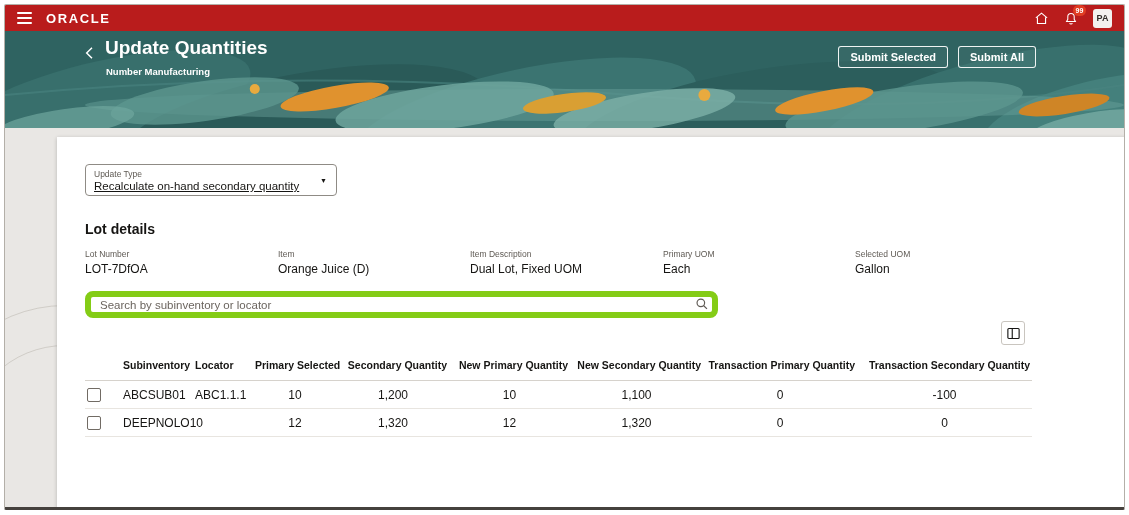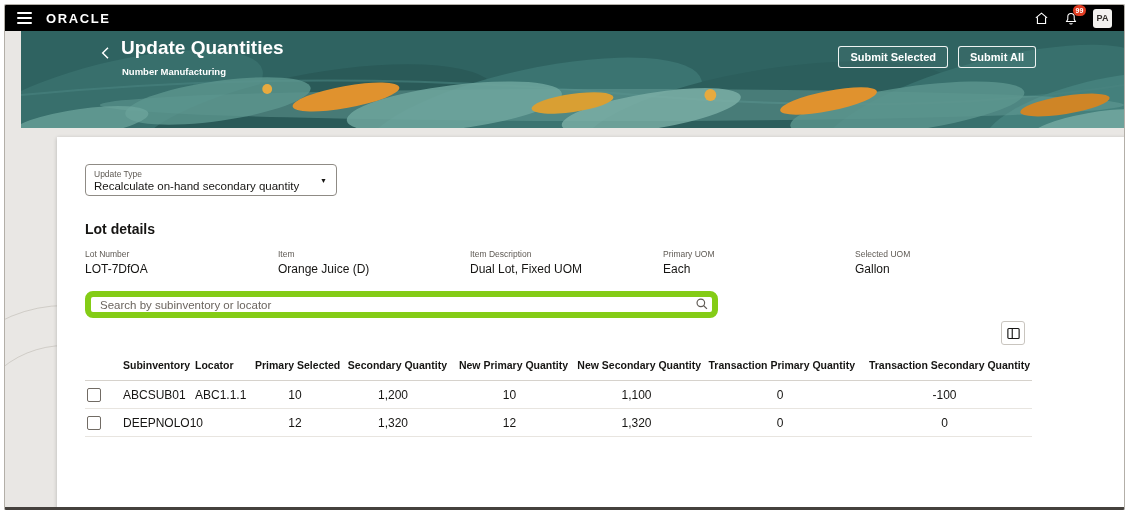--- a/index.html
+++ b/index.html
@@ -3,57 +3,57 @@
 <meta charset="utf-8">
 <style>
   * { margin:0; padding:0; box-sizing:border-box; }
   html,body { width:1129px; height:515px; background:#ffffff; font-family:"Liberation Sans", sans-serif; overflow:hidden; }
 
   .window { position:absolute; left:4px; top:4px; width:1121px; height:506px;
             border:1px solid #b3afa8; border-bottom:3px solid #45413d; border-radius:2px;
             background:#e9e7e4; overflow:hidden; }
 
   
-  .topbar { position:absolute; top:0; left:0; right:0; height:26px; background:#000000;
+  .topbar { position:absolute; top:0; left:0; right:0; height:26px; background:#b91c1c;
             display:flex; align-items:center; padding:0 10px; z-index:30; }
   .hamburger { width:15px; height:12px; display:flex; flex-direction:column; justify-content:space-between;
                cursor:pointer; margin:0 14px 0 2px; }
   .hamburger span { height:2px; background:#fff; border-radius:1px; }
   .brand { color:#fff; font-size:13px; font-weight:bold; letter-spacing:1.6px; }
   .topbar-right { margin-left:auto; display:flex; align-items:center; gap:15px; padding-right:2px; }
   .icon-btn { background:none; border:none; cursor:pointer; display:flex; align-items:center; }
   .bell-wrap { position:relative; }
   .badge { position:absolute; top:-6px; right:-8px; background:#e03c22; color:#fff; font-size:7px; font-weight:bold;
            min-width:13px; height:11px; line-height:11px; border-radius:6px; text-align:center; padding:0 2px; }
   .avatar { width:19px; height:19px; border-radius:3px; background:#f3f1ef; color:#312d2a; font-size:9px;
             font-weight:bold; display:flex; align-items:center; justify-content:center; cursor:pointer; }
 
   
-  .banner { position:absolute; top:26px; left:16px; right:0; height:97px; background:#15803d; overflow:hidden; }
+  .banner { position:absolute; top:26px; left:0; right:0; height:97px; background:#15803d; overflow:hidden; }
   .banner .deco { position:absolute; left:0; top:0; width:100%; height:100%; }
   .back-button { position:absolute; left:74px; top:12px; width:22px; height:22px; background:transparent;
                  border:none; cursor:pointer; z-index:2; }
   .page-title { position:absolute; left:100px; top:6px; color:#fff; font-size:19px; font-weight:bold; z-index:2; }
   .page-subtitle { position:absolute; left:101px; top:35px; color:#fff; font-size:9.5px; font-weight:bold; z-index:2; }
   .header-actions { position:absolute; right:88px; top:15px; display:flex; gap:10px; z-index:2; }
   .header-actions button { height:22px; padding:0 11px; background:rgba(255,255,255,0.04);
                            border:1px solid rgba(255,255,255,0.92); border-radius:3px; color:#fff;
                            font-size:11px; font-weight:bold; font-family:inherit; cursor:pointer; }
 
   
   .bg-circle { position:absolute; border:1px solid rgba(170,164,156,0.4); border-radius:50%; z-index:1; }
 
   
   .card { position:absolute; left:52px; top:88px; width:1108px; height:411px; background:#fff;
           box-shadow:0 1px 4px rgba(0,0,0,0.22); z-index:10;margin-top:44px; }
 
   .select { position:absolute; left:28px; top:27px; width:252px; height:32px; border:1px solid #8f8b85;
             border-radius:4px; background:#fff; cursor:pointer; padding:4px 24px 0 8px; }
   .select-label { font-size:8.5px; color:#5f5a54; }
-  .select-value { font-size:11.5px; color:#161513; margin-top:1px; white-space:nowrap; }
+  .select-value { font-size:11.5px; color:#161513; margin-top:1px; white-space:nowrap;text-decoration:underline; }
   .caret { position:absolute; right:9px; top:12px; font-size:7px; color:#161513; }
 
   .section-title { position:absolute; left:28px; top:84px; font-size:14px; font-weight:bold; color:#161513; }
 
   .field { position:absolute; top:112px; }
   .f-label { font-size:8.5px; color:#5f5a54; margin-bottom:3px; }
   .f-value { font-size:12px; color:#161513; white-space:nowrap; }
 
   .search { position:absolute; left:28px; top:154px; width:633px; height:27px; }
   .search input { width:100%; height:100%; border:6px solid #84cc16; border-radius:8px;

